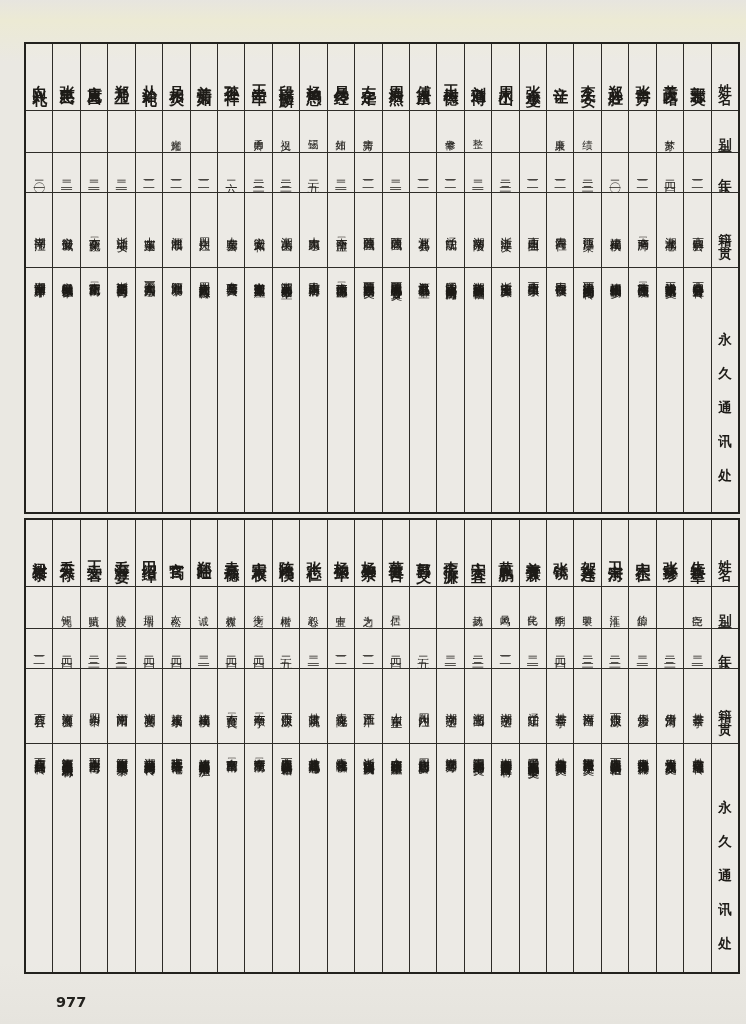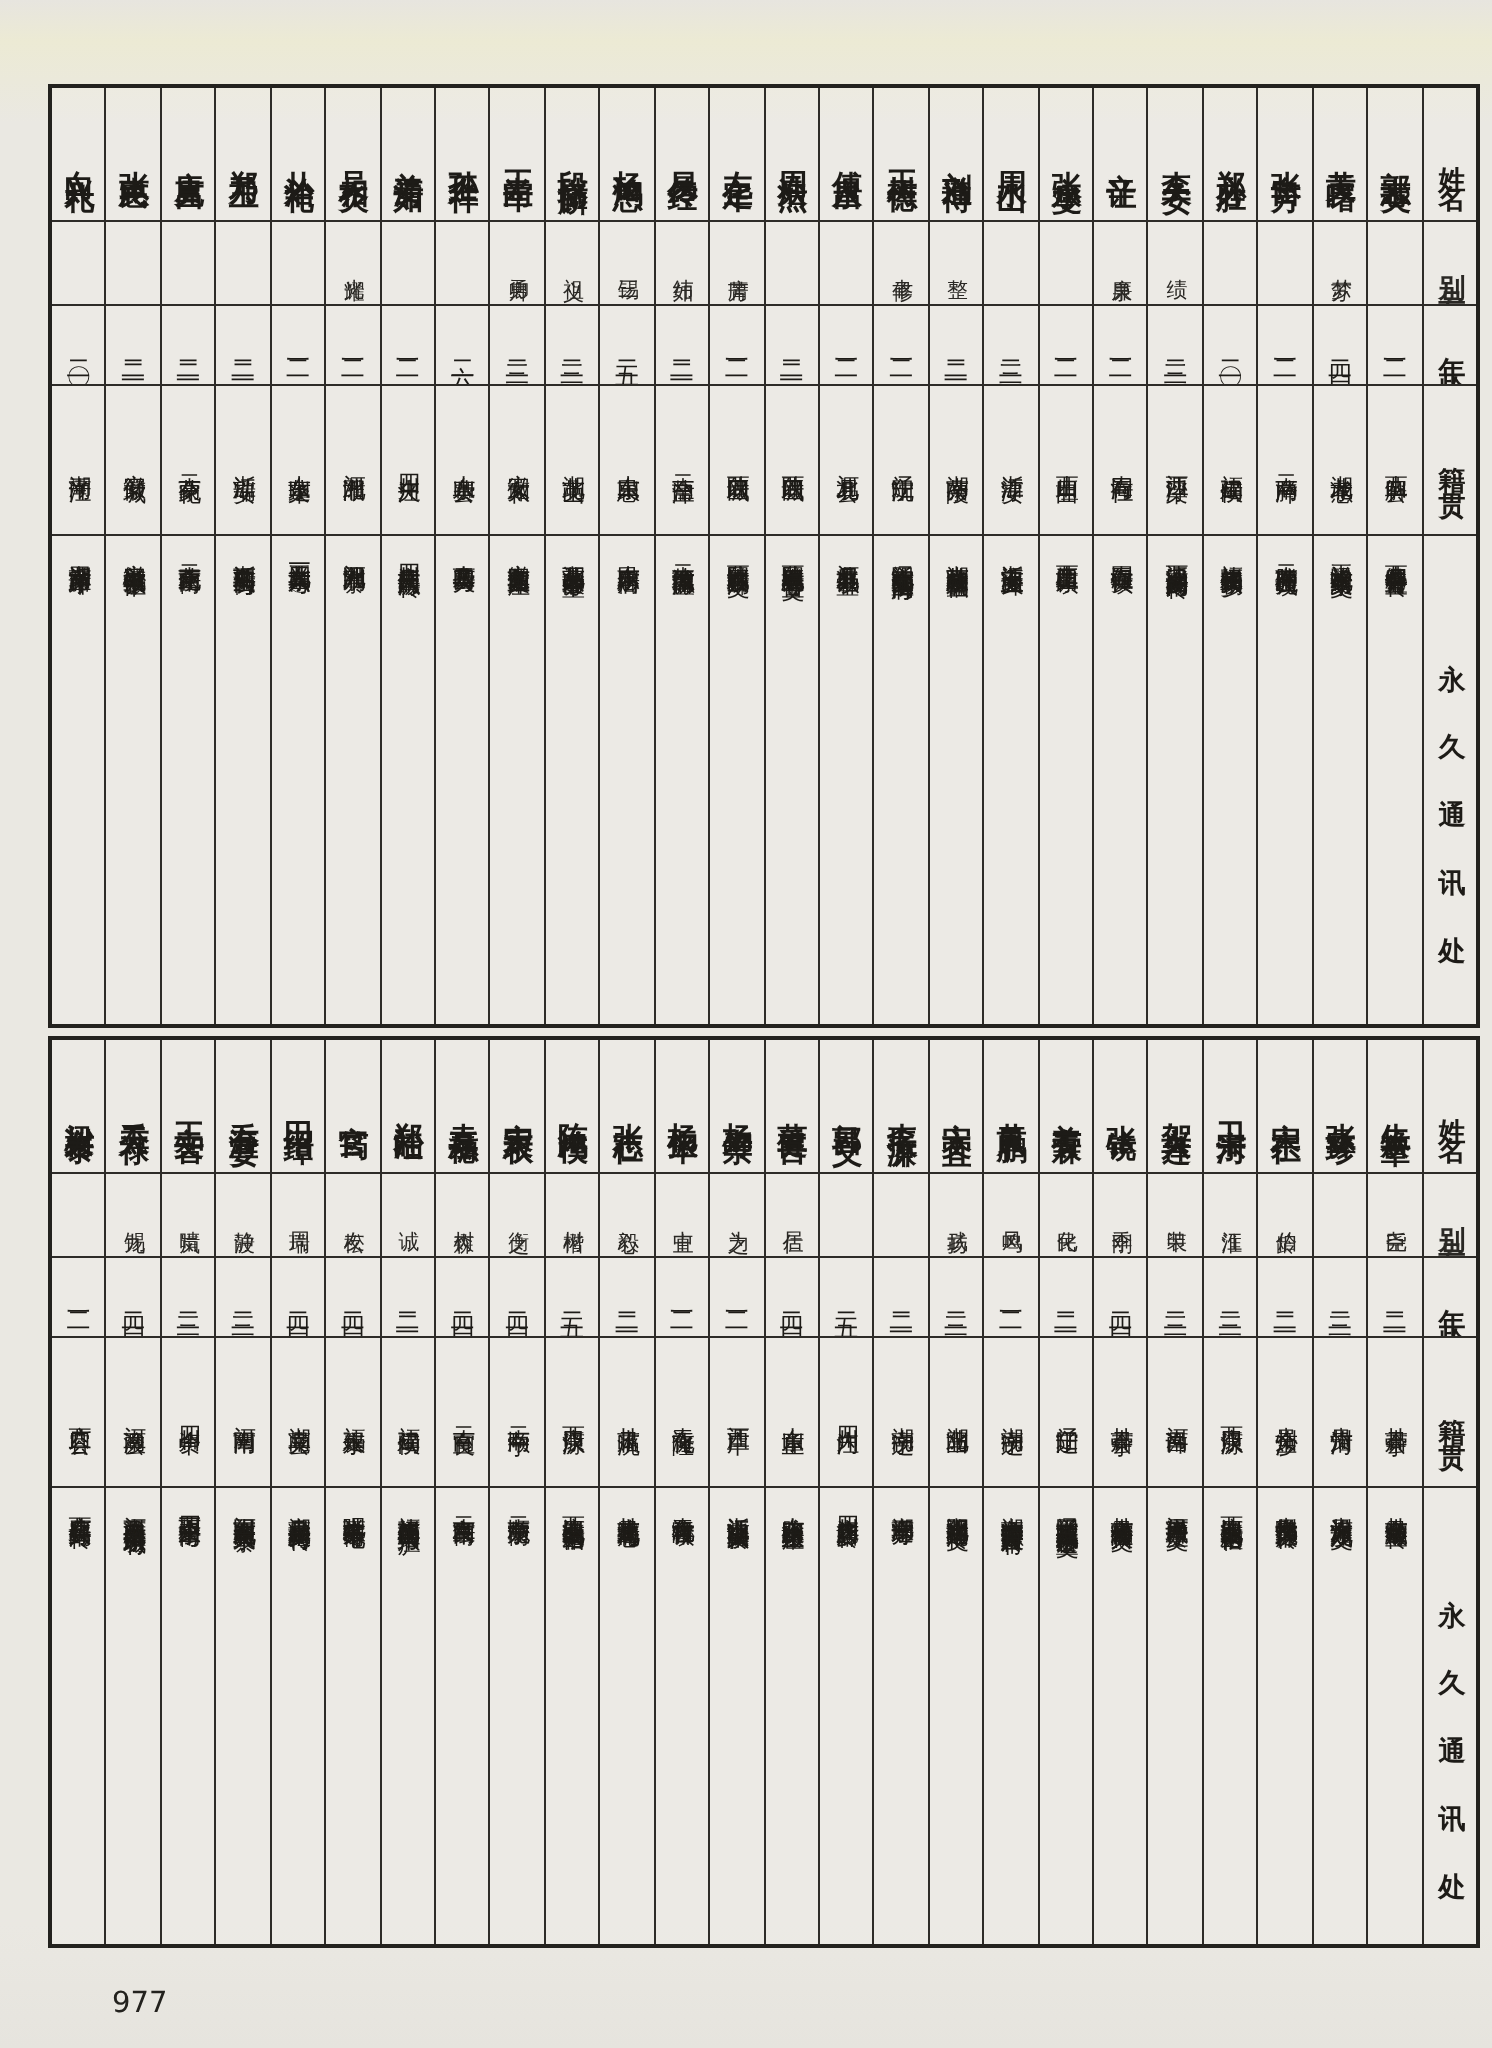--- a/index.html
+++ b/index.html
@@ -33,21 +33,21 @@
   .age{height:40px;font-size:12px;letter-spacing:2px;}
   .origin{height:75px;font-size:11.5px;letter-spacing:1px;}
   .addr{flex:1;font-size:11.5px;justify-content:flex-start;padding-top:5px;letter-spacing:0.5px;}
   
   .col.head .cell{font-weight:700;}
   .hl-name,.hl-alias,.hl-age{font-size:13.5px;letter-spacing:9px;padding-top:9px;}
   .hl-origin{font-size:13.5px;letter-spacing:14px;padding-top:14px;}
   .hl-addr{font-size:13.5px;letter-spacing:34px;justify-content:center;padding-top:34px;}
   .page-number{
     position:absolute;left:56px;bottom:14px;
-    font-family:"DejaVu Sans",sans-serif;font-size:14.5px;color:#23221e;
+    font-family:"DejaVu Sans",sans-serif;font-size:14.5px;color:#23221e;font-weight:bold;
   }
 </style>
 </head>
 <body>
 
 <div class="page">
   <div class="dir-table" id="t0">
       <div class="col head">
         <div class="cell name hl-name">姓名</div>
         <div class="cell alias hl-alias">别号</div>

